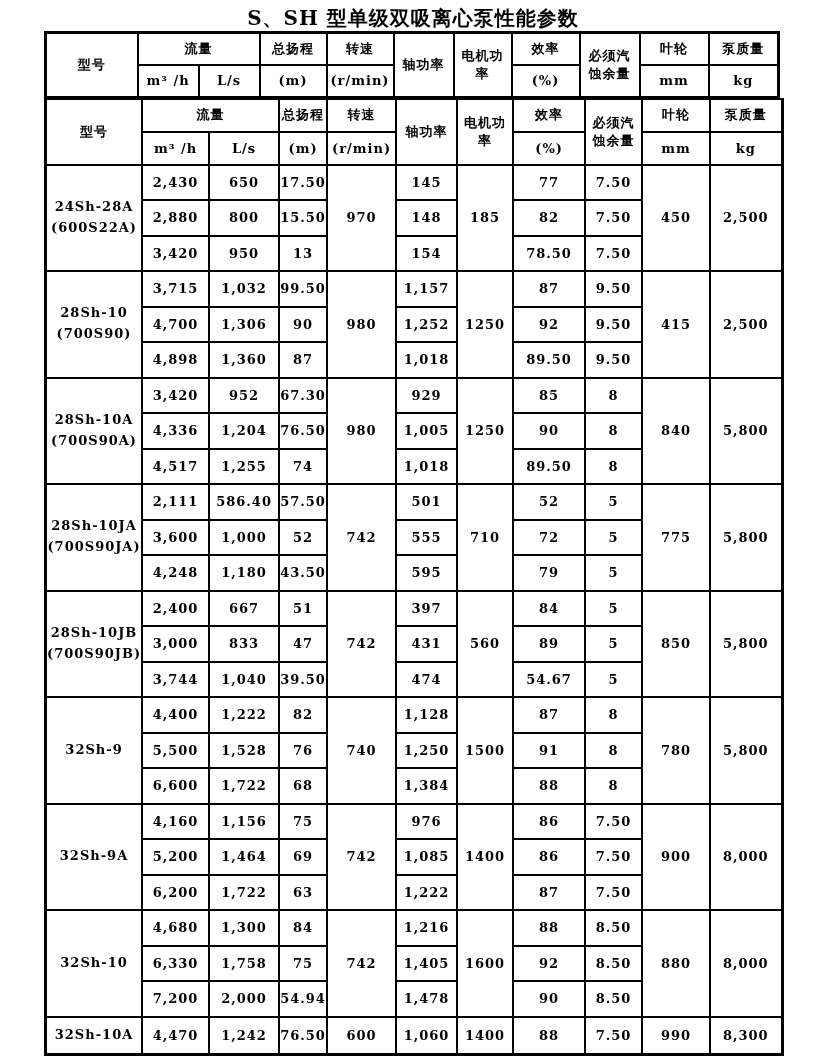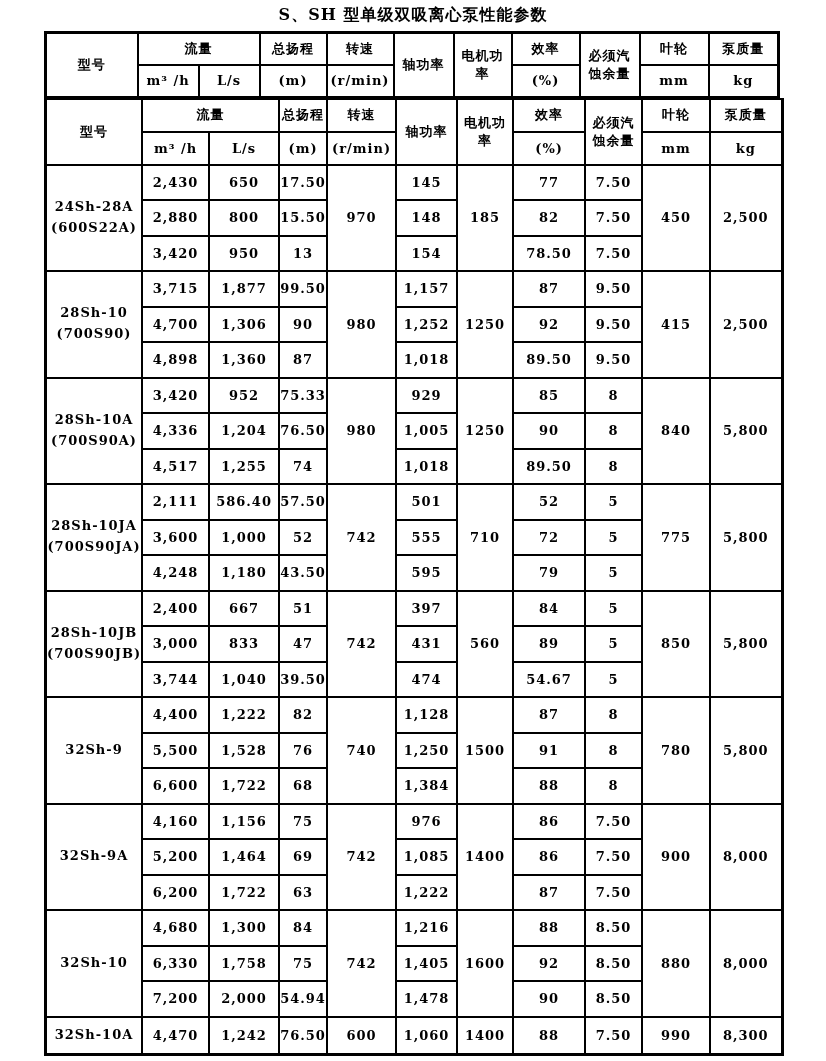--- a/index.html
+++ b/index.html
@@ -6,21 +6,21 @@
   body{
     width:826px;height:1061px;background:#ffffff;color:#000;
     font-family:"DejaVu Serif","Liberation Serif",serif;
     font-weight:bold;
     -webkit-font-smoothing:none;
   }
   .page-title{
     text-align:center;
     padding-top:5px;
     height:26px;
-    font-size:16px;
+    font-size:20px;
     letter-spacing:1px;
   }
   table.tbl{
     border-collapse:collapse;
     table-layout:fixed;
     margin-left:44px;
   }
   table.tbl td{
     border:2px solid #000;
     text-align:center;
@@ -153,21 +153,21 @@
         <td>3,420</td>
         <td>950</td>
         <td>13</td>
         <td>154</td>
         <td>78.50</td>
         <td>7.50</td>
       </tr>
       <tr class="data-row">
         <td rowspan="3" class="model-cell"><span class="model-line">28Sh-10</span><span class="model-alt">(700S90)</span></td>
         <td>3,715</td>
-        <td>1,877</td>
+        <td>1,032</td>
         <td>99.50</td>
         <td rowspan="3">980</td>
         <td>1,157</td>
         <td rowspan="3">1250</td>
         <td>87</td>
         <td>9.50</td>
         <td rowspan="3">415</td>
         <td rowspan="3">2,500</td>
       </tr>
       <tr class="data-row">
@@ -183,21 +183,21 @@
         <td>1,360</td>
         <td>87</td>
         <td>1,018</td>
         <td>89.50</td>
         <td>9.50</td>
       </tr>
       <tr class="data-row">
         <td rowspan="3" class="model-cell"><span class="model-line">28Sh-10A</span><span class="model-alt">(700S90A)</span></td>
         <td>3,420</td>
         <td>952</td>
-        <td>75.33</td>
+        <td>67.30</td>
         <td rowspan="3">980</td>
         <td>929</td>
         <td rowspan="3">1250</td>
         <td>85</td>
         <td>8</td>
         <td rowspan="3">840</td>
         <td rowspan="3">5,800</td>
       </tr>
       <tr class="data-row">
         <td>4,336</td>

